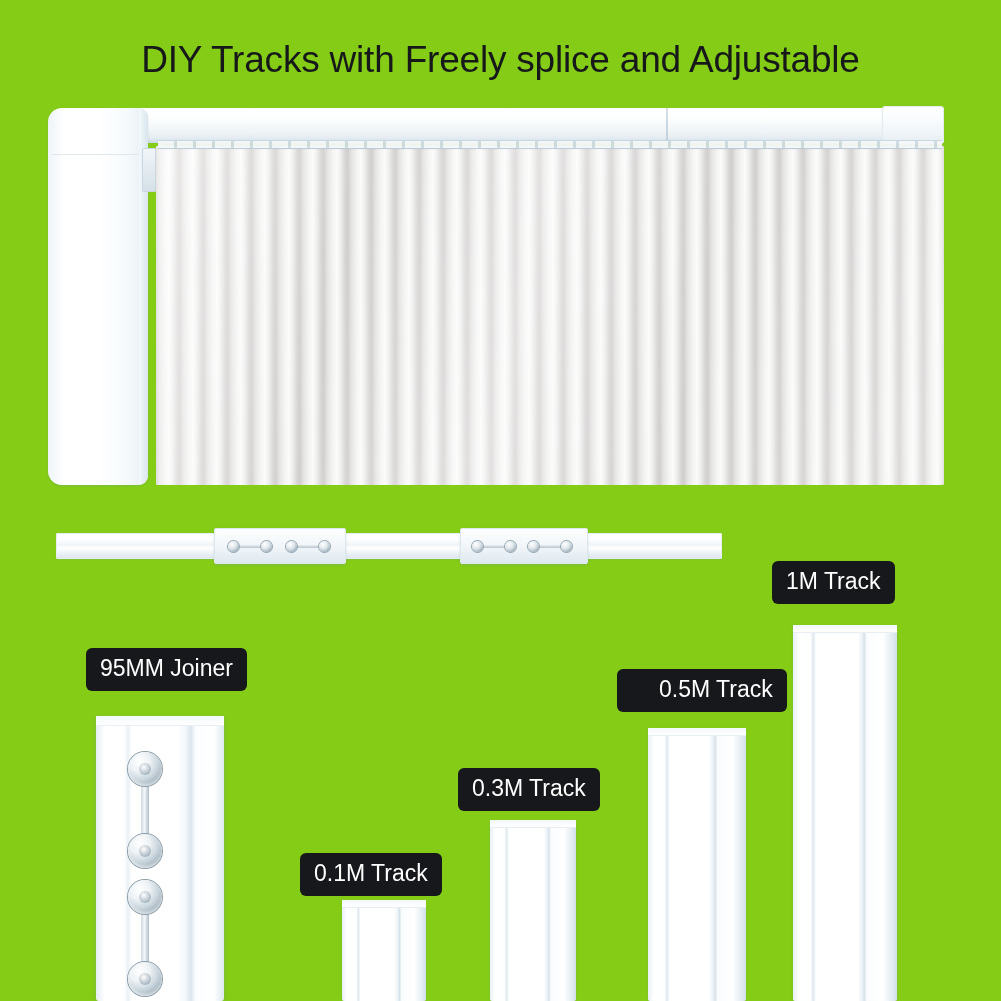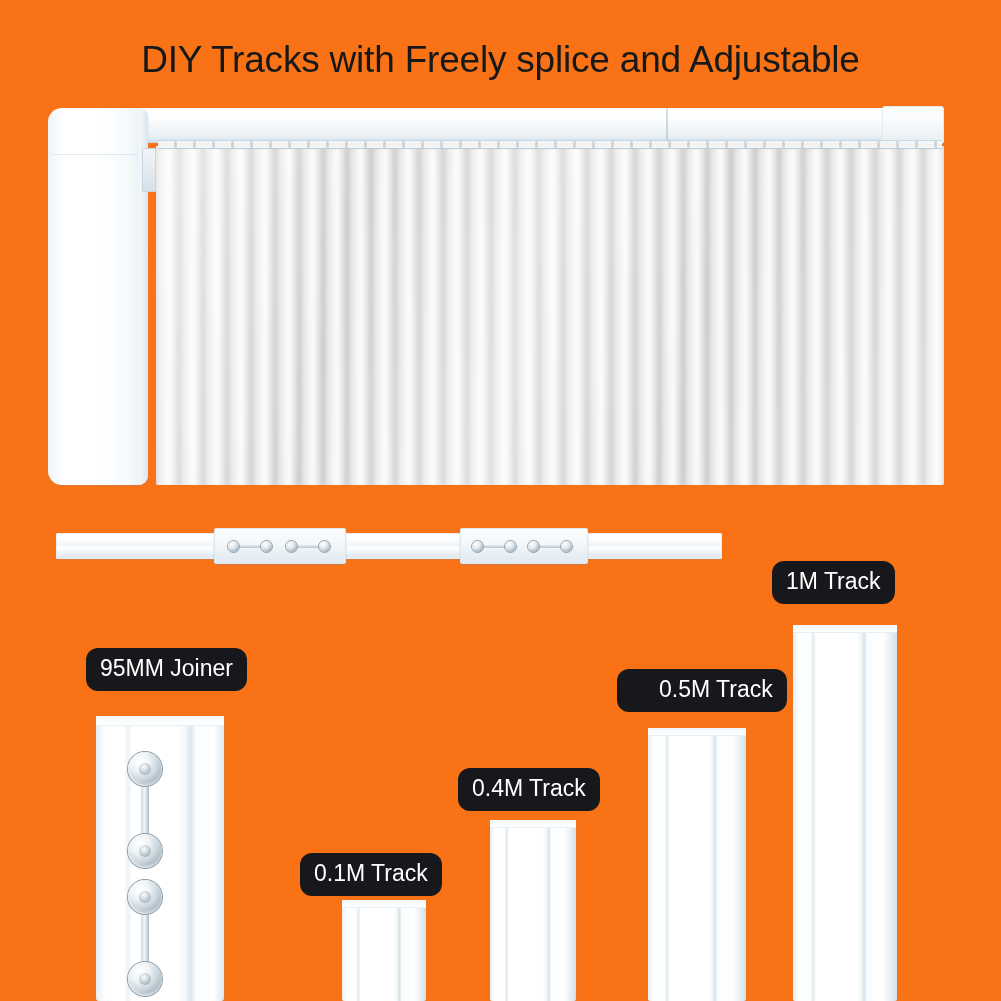--- a/index.html
+++ b/index.html
@@ -5,21 +5,21 @@
 <style>
   html, body {
     margin: 0;
     padding: 0;
     background: #d3e7f4;
   }
   #stage {
     position: relative;
     width: 1001px;
     height: 1001px;
-    background: #f97316;
+    background: #84cc16;
     overflow: hidden;
     font-family: "Liberation Sans", sans-serif;
   }
 
   
   #headline {
     position: absolute;
     left: 0;
     top: 38px;
     width: 1001px;
@@ -213,21 +213,21 @@
   .rivet.r-right { right: 0; }
 
   
   .badge {
     position: absolute;
     background: #17181c;
     color: #ffffff;
     font-size: 23px;
     line-height: 23px;
     padding: 9px 14px 11px 14px;
-    border-radius: 12px;
+    border-radius: 6px;
     white-space: nowrap;
     font-family: "Liberation Sans", sans-serif;
   }
 
   
   .part-track {
     position: absolute;
     background: linear-gradient(90deg,
         #e9f0f5 0%,
         #ffffff 6%,
@@ -373,21 +373,21 @@
     </div>
   </div>
 
   <div class="part-track" style="left:793px; top:625px; width:104px; height:376px;"></div>
   <div class="badge" style="left:772px; top:561px;">1M Track</div>
 
   <div class="part-track" style="left:648px; top:728px; width:98px; height:273px;"></div>
   <div class="badge" style="left:617px; top:669px;padding-left:42px;">0.5M Track</div>
 
   <div class="part-track" style="left:490px; top:820px; width:86px; height:181px;"></div>
-  <div class="badge" style="left:458px; top:768px;">0.4M Track</div>
+  <div class="badge" style="left:458px; top:768px;">0.3M Track</div>
 
   <div class="part-track" style="left:342px; top:900px; width:84px; height:101px;"></div>
   <div class="badge" style="left:300px; top:853px;">0.1M Track</div>
 
   <div id="joiner-detail">
     <div class="joiner-body">
       <div class="big-rivet-pair" style="top:36px;">
         <span class="big-rivet br-top"></span>
         <span class="big-rivet br-bot"></span>
       </div>

